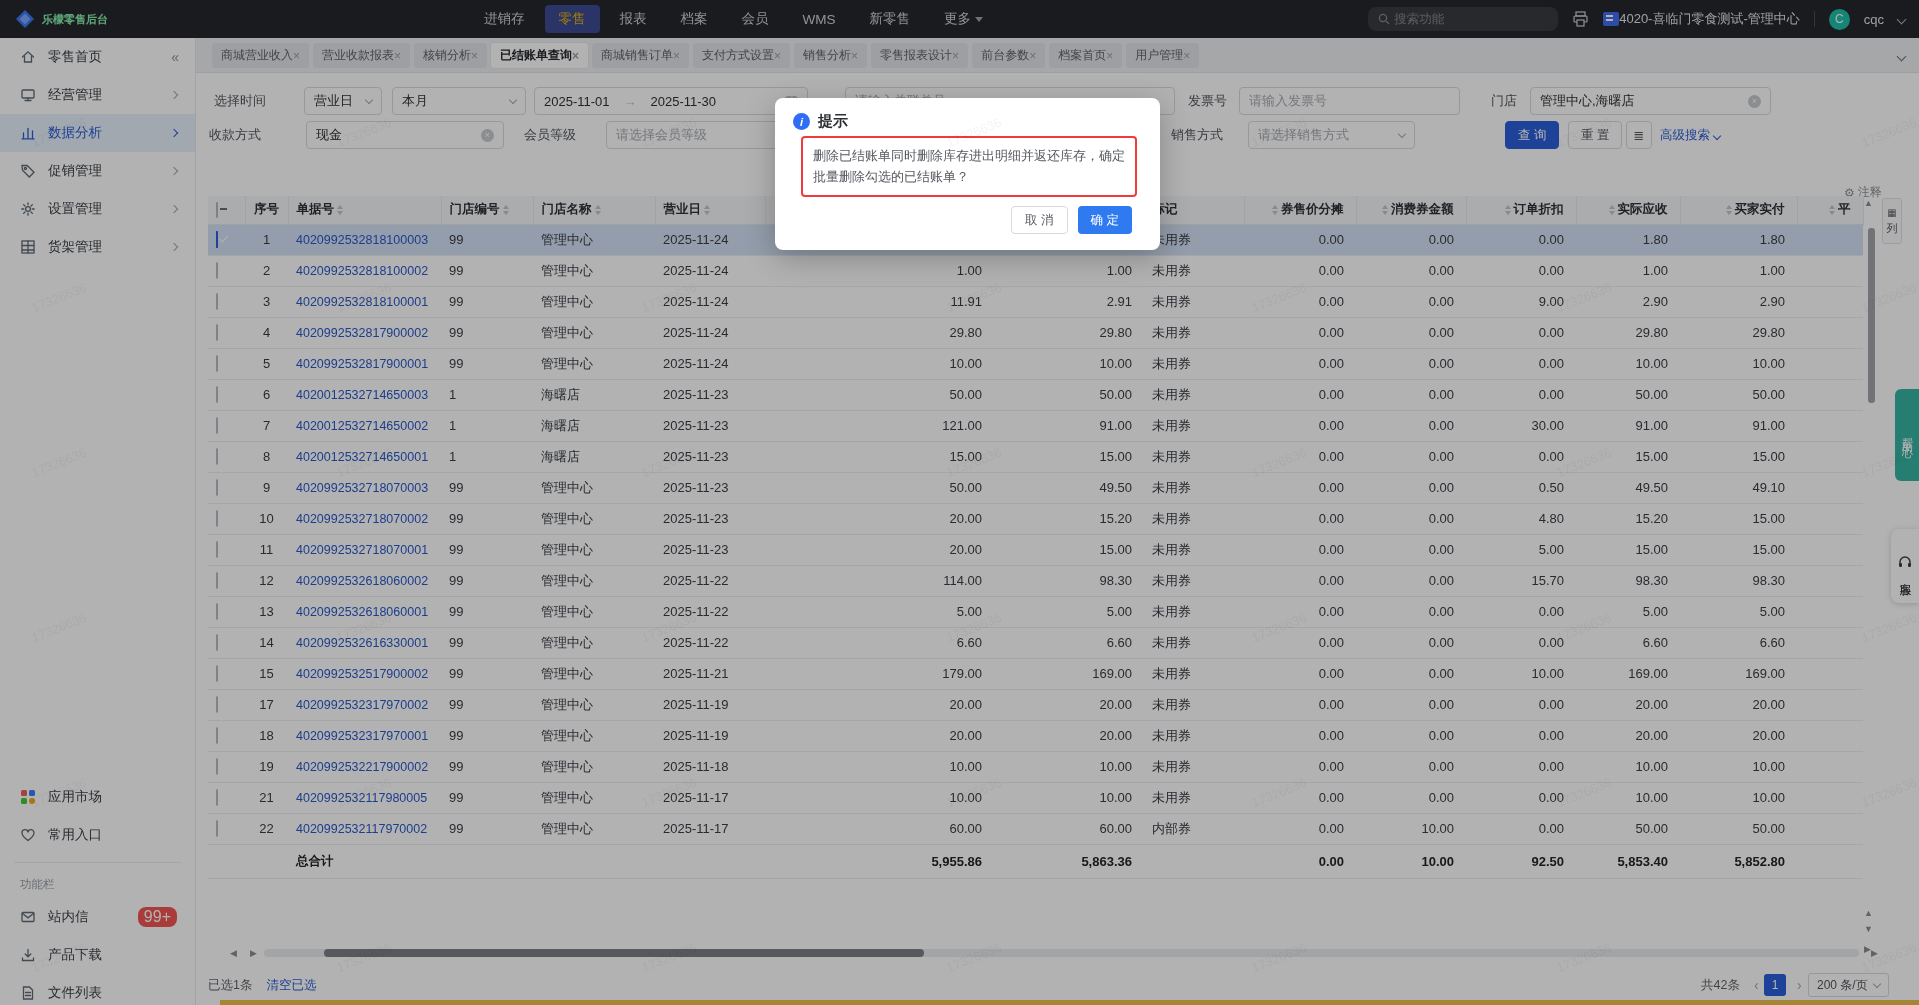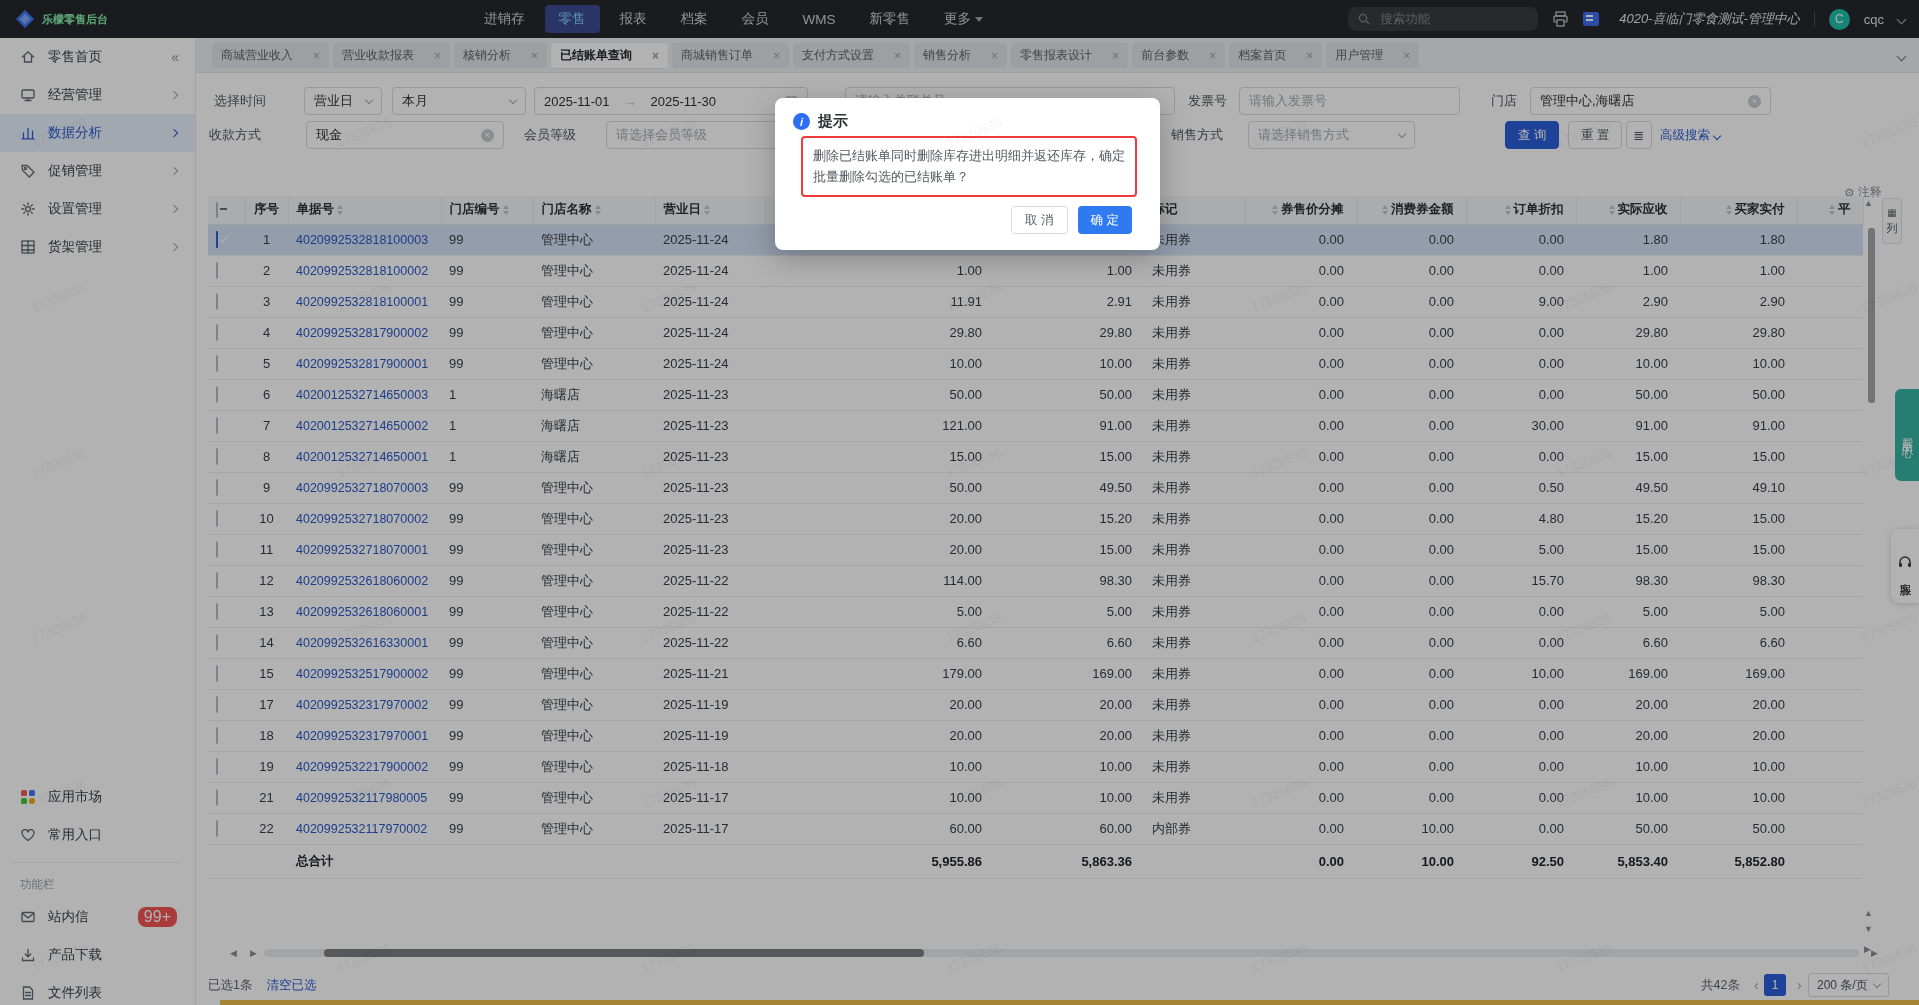--- a/index.html
+++ b/index.html
@@ -5,25 +5,25 @@
   * { margin:0; padding:0; box-sizing:border-box; }
   html,body { width:1919px; height:1005px; overflow:hidden; font-family:"Liberation Sans","DejaVu Sans",sans-serif; background:#f0f2f5; position:relative; }
 
   
   .navbar { position:absolute; left:0; top:0; width:1919px; height:38px; background:#26272b; display:flex; align-items:center; z-index:5; }
   .logo { display:flex; align-items:center; gap:8px; padding-left:16px; width:200px; }
   .logo-ic { width:18px; height:18px; }
   .logo-title { color:#86efac; font-size:11px; font-weight:bold; white-space:nowrap; }
   .menus { display:flex; align-items:center; gap:6px; margin-left:270px; }
   .nav-item { color:#cfd2d8; font-size:13.5px; padding:5px 14px; border-radius:4px; cursor:pointer; white-space:nowrap; display:flex; align-items:center; gap:4px; }
-  .nav-item.active { background:#3d4b94; color:#7dd3fc; }
+  .nav-item.active { background:#3d4b94; color:#eab308; }
   .nav-caret { width:0; height:0; border-left:4px solid transparent; border-right:4px solid transparent; border-top:5px solid #9ea2ab; }
   .nav-right { position:absolute; right:14px; top:0; height:38px; display:flex; align-items:center; gap:14px; }
-  .nav-search { width:190px; height:24px; background:#3a3b40; border-radius:8px; display:flex; align-items:center; gap:10px; padding:0 10px; color:#85888f; font-size:12.5px; }
-  .org { display:flex; align-items:center; gap:20px; color:#e3e5e9; font-size:13px;font-style:italic; }
+  .nav-search { width:190px; height:24px; background:#3a3b40; border-radius:8px; display:flex; align-items:center; gap:4px; padding:0 10px; color:#85888f; font-size:12.5px; }
+  .org { display:flex; align-items:center; gap:0; color:#e3e5e9; font-size:13px; }
   .org-ic { width:16px; height:14px; background:#3f6ef0; border-radius:2px; position:relative; }
   .org-ic::after { content:""; position:absolute; left:3px; top:3px; width:7px; height:2px; background:#fff; box-shadow:0 4px 0 #fff; }
   .nav-div { width:1px; height:16px; background:#4a4c52; }
   .avatar { width:21px; height:21px; border-radius:50%; background:#1fbfa8; color:#fff; font-size:12px; display:flex; align-items:center; justify-content:center; }
   .username { color:#e3e5e9; font-size:13px; }
 
   
   .sidebar { position:absolute; left:0; top:38px; width:196px; height:967px; background:#ffffff; border-right:1px solid #e7e9ec; z-index:4; }
   .side-item { height:38px; display:flex; align-items:center; padding:0 18px 0 20px; gap:12px; color:#3c4148; font-size:13.5px; cursor:pointer; position:relative; }
   .side-item .sic { width:16px; height:16px; flex:0 0 16px; }
@@ -33,21 +33,21 @@
   .side-item.active .chev-r { border-color:#2a5cd5; }
   .collapse-ic { color:#8d9199; font-size:14px; letter-spacing:-2px; }
   .side-bottom { position:absolute; left:0; top:740px; width:100%; }
   .side-sep { border-top:1px solid #eceef1; margin:8px 14px; }
   .side-label { font-size:11.5px; color:#9a9fa7; padding:6px 0 6px 20px; }
   .badge { background:#f25555; color:#fff; font-size:16px; border-radius:8px; padding:1px 6px; }
 
   
   .content { position:absolute; left:196px; top:38px; width:1723px; height:967px; background:#fff; }
   .tabbar { position:absolute; left:0; top:0; width:100%; height:35px; background:#eef0f2; border-bottom:1px solid #e2e4e8; display:flex; align-items:flex-end; padding:0 0 0 16px; }
-  .tab { height:25px; margin:0 4px 4px 0; background:#e2e4e8; border-radius:3px; display:flex; align-items:center; gap:20px; padding:0 9px; font-size:12px; color:#5f6368; cursor:pointer; white-space:nowrap; }
+  .tab { height:25px; margin:0 4px 4px 0; background:#e2e4e8; border-radius:3px; display:flex; align-items:center; gap:0; padding:0 9px; font-size:12px; color:#5f6368; cursor:pointer; white-space:nowrap; }
   .tab.active { background:#ffffff; color:#24262a; font-weight:bold; box-shadow:0 0 3px rgba(0,0,0,.08); }
   .tab-x { color:#9aa0a8; font-size:12px; }
   .tab-expander { position:absolute; right:14px; top:8px; color:#6b6f76; }
   .chev-d { display:inline-block; width:7px; height:7px; border-right:1.4px solid #6b6f76; border-bottom:1.4px solid #6b6f76; transform:rotate(45deg); }
 
   
   .f-label { position:absolute; height:28px; line-height:28px; font-size:13px; color:#53575e; white-space:nowrap; }
   .f-box { position:absolute; height:28px; border:1px solid #d7dade; border-radius:4px; background:#fff; display:flex; align-items:center; padding:0 9px; font-size:13px; color:#303133; gap:6px; }
   .ph { color:#a8abb2; }
   .chv { width:6px; height:6px; border-right:1.3px solid #a8abb2; border-bottom:1.3px solid #a8abb2; transform:rotate(45deg); margin-left:auto; margin-top:-3px; }

